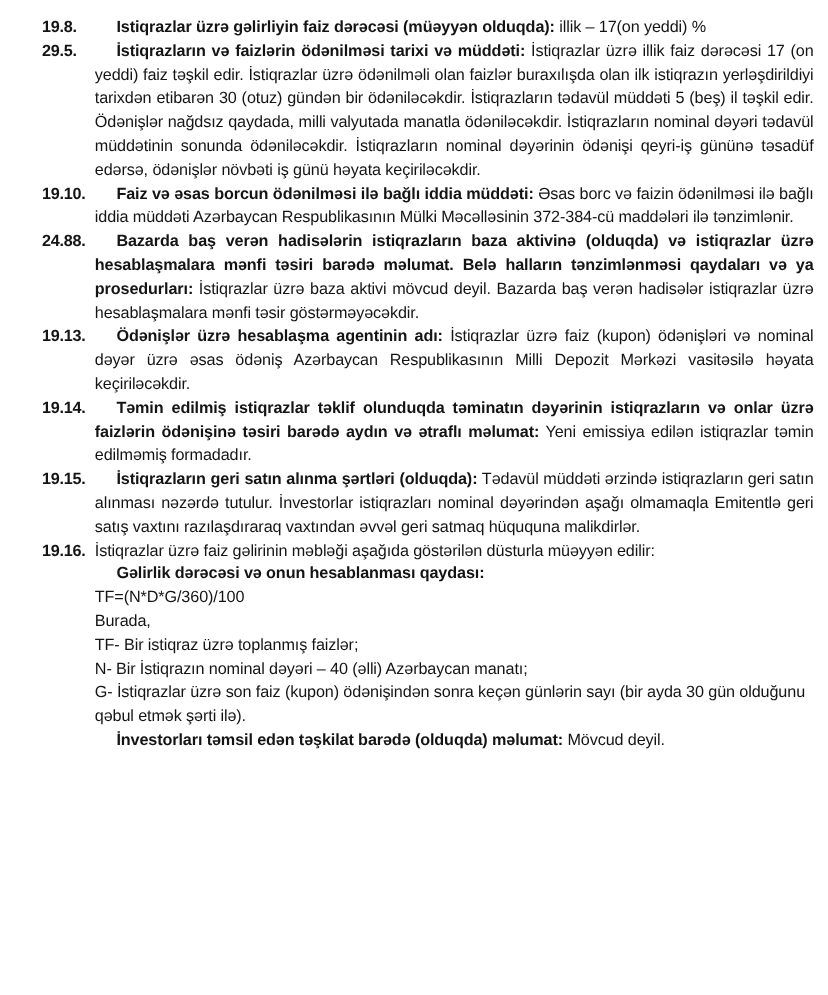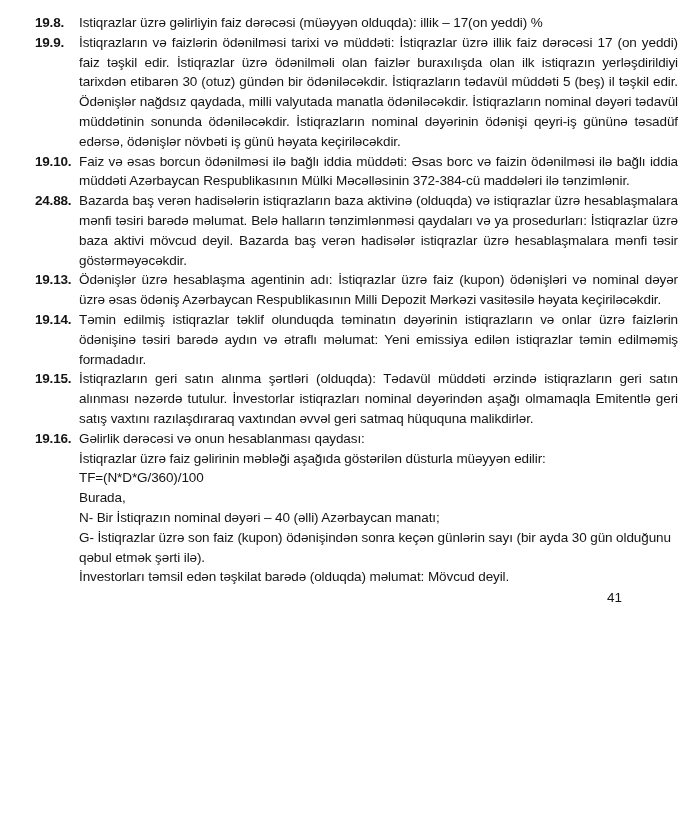--- a/index.html
+++ b/index.html
@@ -33,42 +33,42 @@
     letter-spacing: -0.2px;
     white-space: nowrap;
   }
   .para {
     font-size: 13.5px;
     line-height: 19.8px;
     letter-spacing: -0.1px;
   }
   .para.justify { text-align: justify; }
   .para.left { text-align: left; }
-  .b { font-weight: 400; }
+  .b { font-weight: 700; margin-left: 18px; }
   .page-num {
     font-size: 13.5px;
     line-height: 19.8px;
     text-align: right;
     padding-right: 56px;
     margin-top: 1px;
   }
 </style>
 </head>
 <body>
 
 <div class="page">
   <div id="doc">
       <div class="section">
         <span class="num">19.8.</span>
         <div class="sec-body">
           <div class="para justify"><span class="b">Istiqrazlar üzrə gəlirliyin faiz dərəcəsi (müəyyən olduqda):</span><span> illik – 17(on yeddi) %</span></div>
         </div>
       </div>
       <div class="section">
-        <span class="num">19.9.</span>
+        <span class="num">29.5.</span>
         <div class="sec-body">
           <div class="para justify"><span class="b">İstiqrazların və faizlərin ödənilməsi tarixi və müddəti:</span><span> İstiqrazlar üzrə illik faiz dərəcəsi 17 (on yeddi) faiz təşkil edir. İstiqrazlar üzrə ödənilməli olan faizlər buraxılışda olan ilk istiqrazın yerləşdirildiyi tarixdən etibarən 30 (otuz) gündən bir ödəniləcəkdir. İstiqrazların tədavül müddəti 5 (beş) il təşkil edir. Ödənişlər nağdsız qaydada, milli valyutada manatla ödəniləcəkdir. İstiqrazların nominal dəyəri tədavül müddətinin sonunda ödəniləcəkdir. İstiqrazların nominal dəyərinin ödənişi qeyri-iş gününə təsadüf edərsə, ödənişlər növbəti iş günü həyata keçiriləcəkdir.</span></div>
         </div>
       </div>
       <div class="section">
         <span class="num">19.10.</span>
         <div class="sec-body">
           <div class="para justify"><span class="b">Faiz və əsas borcun ödənilməsi ilə bağlı iddia müddəti:</span><span> Əsas borc və faizin ödənilməsi ilə bağlı iddia müddəti Azərbaycan Respublikasının Mülki Məcəlləsinin 372-384-cü maddələri ilə tənzimlənir.</span></div>
         </div>
       </div>
@@ -92,24 +92,24 @@
       </div>
       <div class="section">
         <span class="num">19.15.</span>
         <div class="sec-body">
           <div class="para justify"><span class="b">İstiqrazların geri satın alınma şərtləri (olduqda):</span><span> Tədavül müddəti ərzində istiqrazların geri satın alınması nəzərdə tutulur. İnvestorlar istiqrazları nominal dəyərindən aşağı olmamaqla Emitentlə geri satış vaxtını razılaşdıraraq vaxtından əvvəl geri satmaq hüququna malikdirlər.</span></div>
         </div>
       </div>
       <div class="section">
         <span class="num">19.16.</span>
         <div class="sec-body">
+          <div class="para left"><span>İstiqrazlar üzrə faiz gəlirinin məbləği aşağıda göstərilən düsturla müəyyən edilir:</span></div>
           <div class="para left"><span class="b">Gəlirlik dərəcəsi və onun hesablanması qaydası:</span></div>
-          <div class="para left"><span>İstiqrazlar üzrə faiz gəlirinin məbləği aşağıda göstərilən düsturla müəyyən edilir:</span></div>
           <div class="para left"><span>TF=(N*D*G/360)/100</span></div>
           <div class="para left"><span>Burada,</span></div>
+          <div class="para left"><span>TF- Bir istiqraz üzrə toplanmış faizlər;</span></div>
           <div class="para left"><span>N- Bir İstiqrazın nominal dəyəri – 40 (əlli) Azərbaycan manatı;</span></div>
           <div class="para left"><span>G- İstiqrazlar üzrə son faiz (kupon) ödənişindən sonra keçən günlərin sayı (bir ayda 30 gün olduğunu qəbul etmək şərti ilə).</span></div>
           <div class="para left"><span class="b">İnvestorları təmsil edən təşkilat barədə (olduqda) məlumat:</span><span> Mövcud deyil.</span></div>
         </div>
       </div>
     </div>
-  <div class="page-num">41</div>
 </div>
 
 </body></html>

